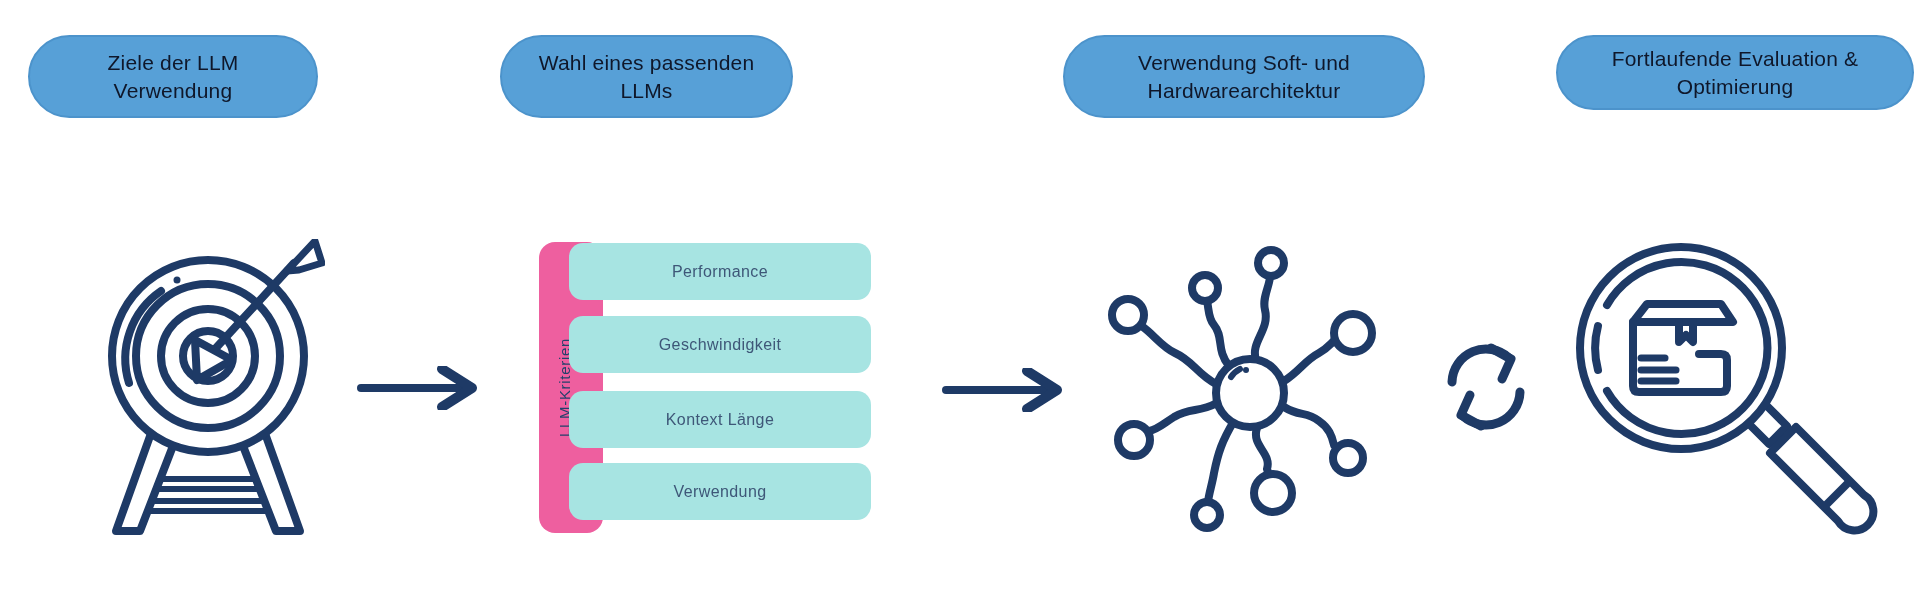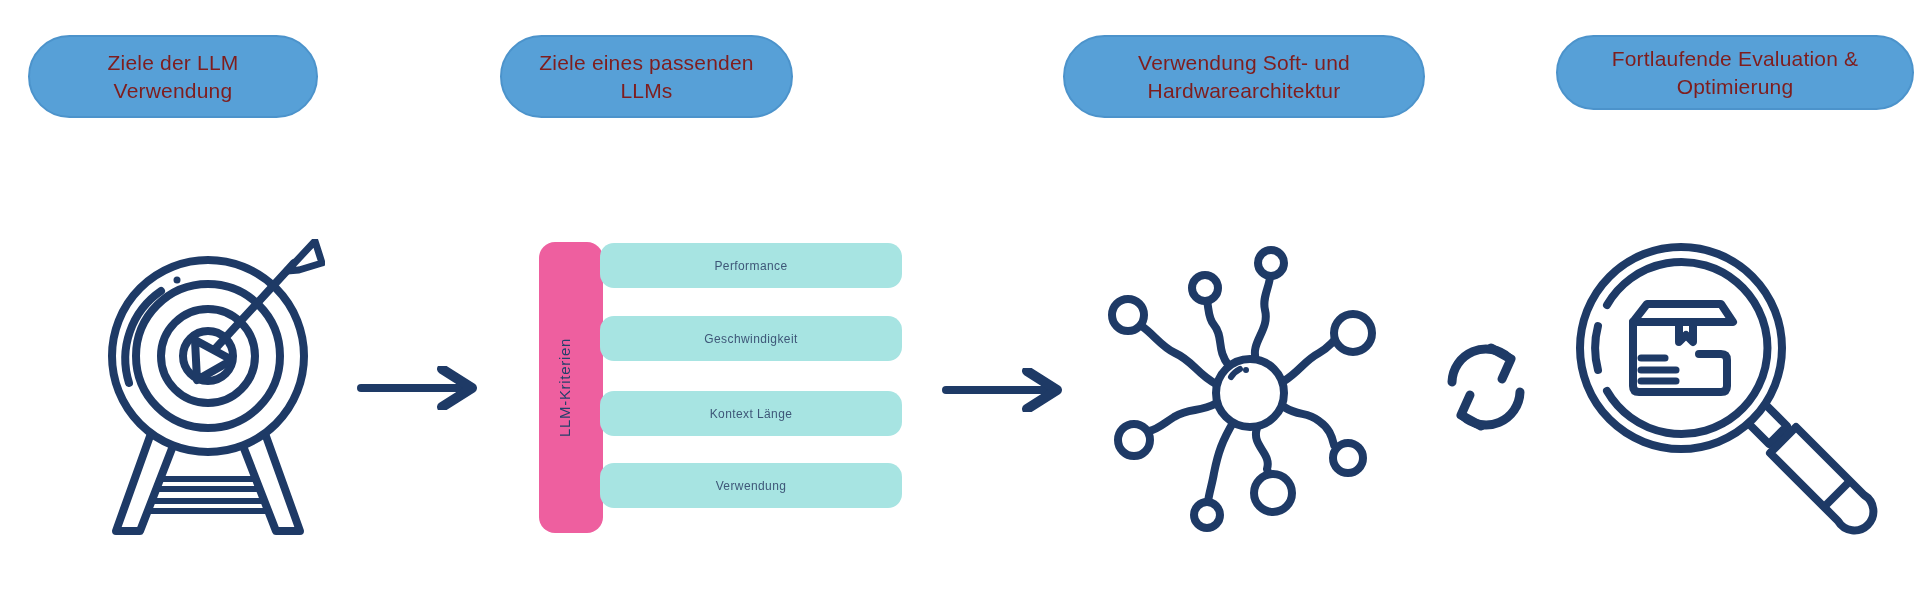--- a/index.html
+++ b/index.html
@@ -3,47 +3,47 @@
 <meta charset="utf-8">
 <style>
   html,body{margin:0;padding:0;background:#fff;}
   .canvas{
     position:relative;width:1920px;height:590px;background:#FFFFFF;
     font-family:"Liberation Sans","DejaVu Sans",sans-serif;overflow:hidden;
   }
   .pill{
     position:absolute;display:flex;align-items:center;justify-content:center;
     text-align:center;background:#57A0D7;border:2px solid #4C93CB;border-radius:42px;
-    color:#7f1d1d;font-size:21px;line-height:1.32;padding:0 18px;box-sizing:border-box;
+    color:#0f172a;font-size:21px;line-height:1.32;padding:0 18px;box-sizing:border-box;
     letter-spacing:.2px;
   }
   .icon{position:absolute;}
   .icon svg{display:block;}
   .criteria{position:absolute;left:539px;top:242px;width:346px;height:292px;}
   .pink-bar{
     position:absolute;left:0;top:0;width:64px;height:291px;background:#EE5F9F;
     border-radius:16px;display:flex;align-items:center;justify-content:center;
   }
   .pink-bar span{
     transform:rotate(-90deg);white-space:nowrap;color:#24406B;font-size:15px;
     letter-spacing:.7px;position:relative;left:-6px;
   }
   .trow{
-    position:absolute;left:61px;width:302px;height:45px;background:#A7E4E2;
+    position:absolute;left:30px;width:302px;height:57px;background:#A7E4E2;
     border-radius:14px;display:flex;align-items:center;justify-content:center;
-    color:#3E5778;font-size:12px;letter-spacing:.4px;
+    color:#3E5778;font-size:16px;letter-spacing:.4px;
   }
 </style>
 </head>
 <body>
 
 <div class="canvas">
 
   <div class="pill" style="left:28px;top:35px;width:290px;height:83px">Ziele der LLM Verwendung</div>
-  <div class="pill" style="left:500px;top:35px;width:293px;height:83px">Ziele eines passenden LLMs</div>
+  <div class="pill" style="left:500px;top:35px;width:293px;height:83px">Wahl eines passenden LLMs</div>
   <div class="pill" style="left:1063px;top:35px;width:362px;height:83px">Verwendung Soft- und Hardwarearchitektur</div>
   <div class="pill" style="left:1556px;top:35px;width:358px;height:75px">Fortlaufende Evaluation &amp; Optimierung</div>
 
   <div class="icon" style="left:91px;top:239px">
     <svg width="234" height="302" viewBox="0 0 234 302" fill="none" stroke="#1E3A66" stroke-width="8" stroke-linecap="round" stroke-linejoin="round">
       <rect x="46" y="240" width="142" height="10" fill="#fff" stroke-width="6"></rect>
       <rect x="38" y="262" width="158" height="10" fill="#fff" stroke-width="6"></rect>
       <path d="M63,186 L87,194 L49,292 L25,292 Z" fill="#fff"></path>
       <path d="M171,186 L147,194 L185,292 L209,292 Z" fill="#fff"></path>
       <circle cx="117" cy="117" r="96" fill="#fff"></circle>

